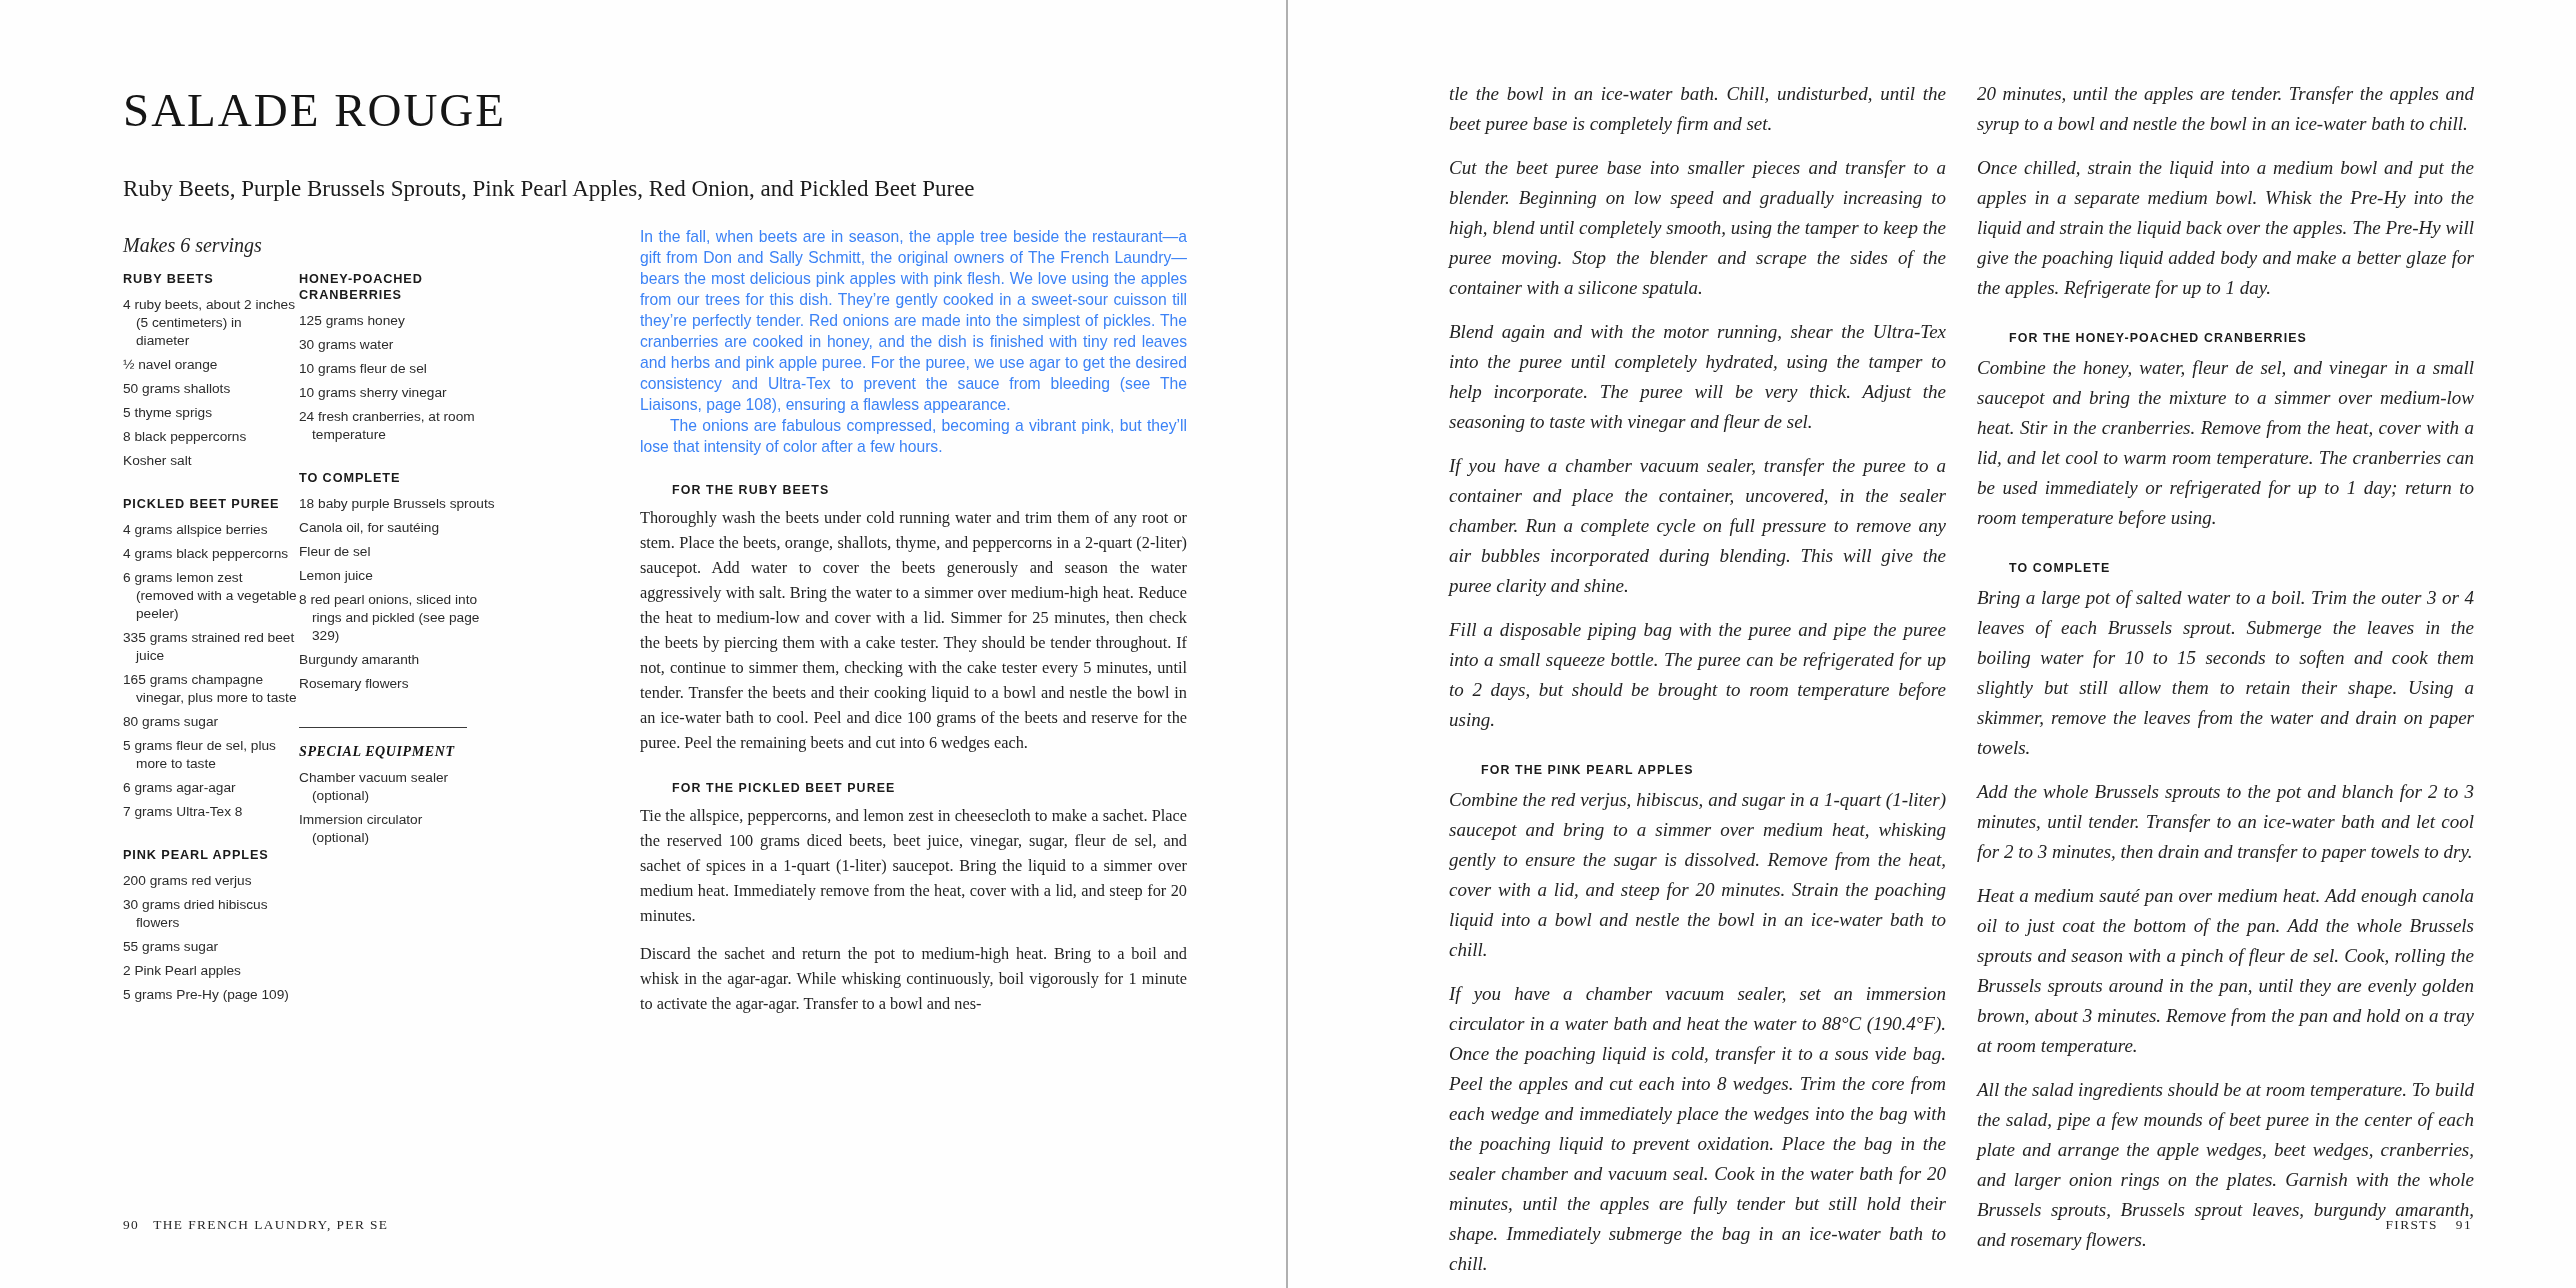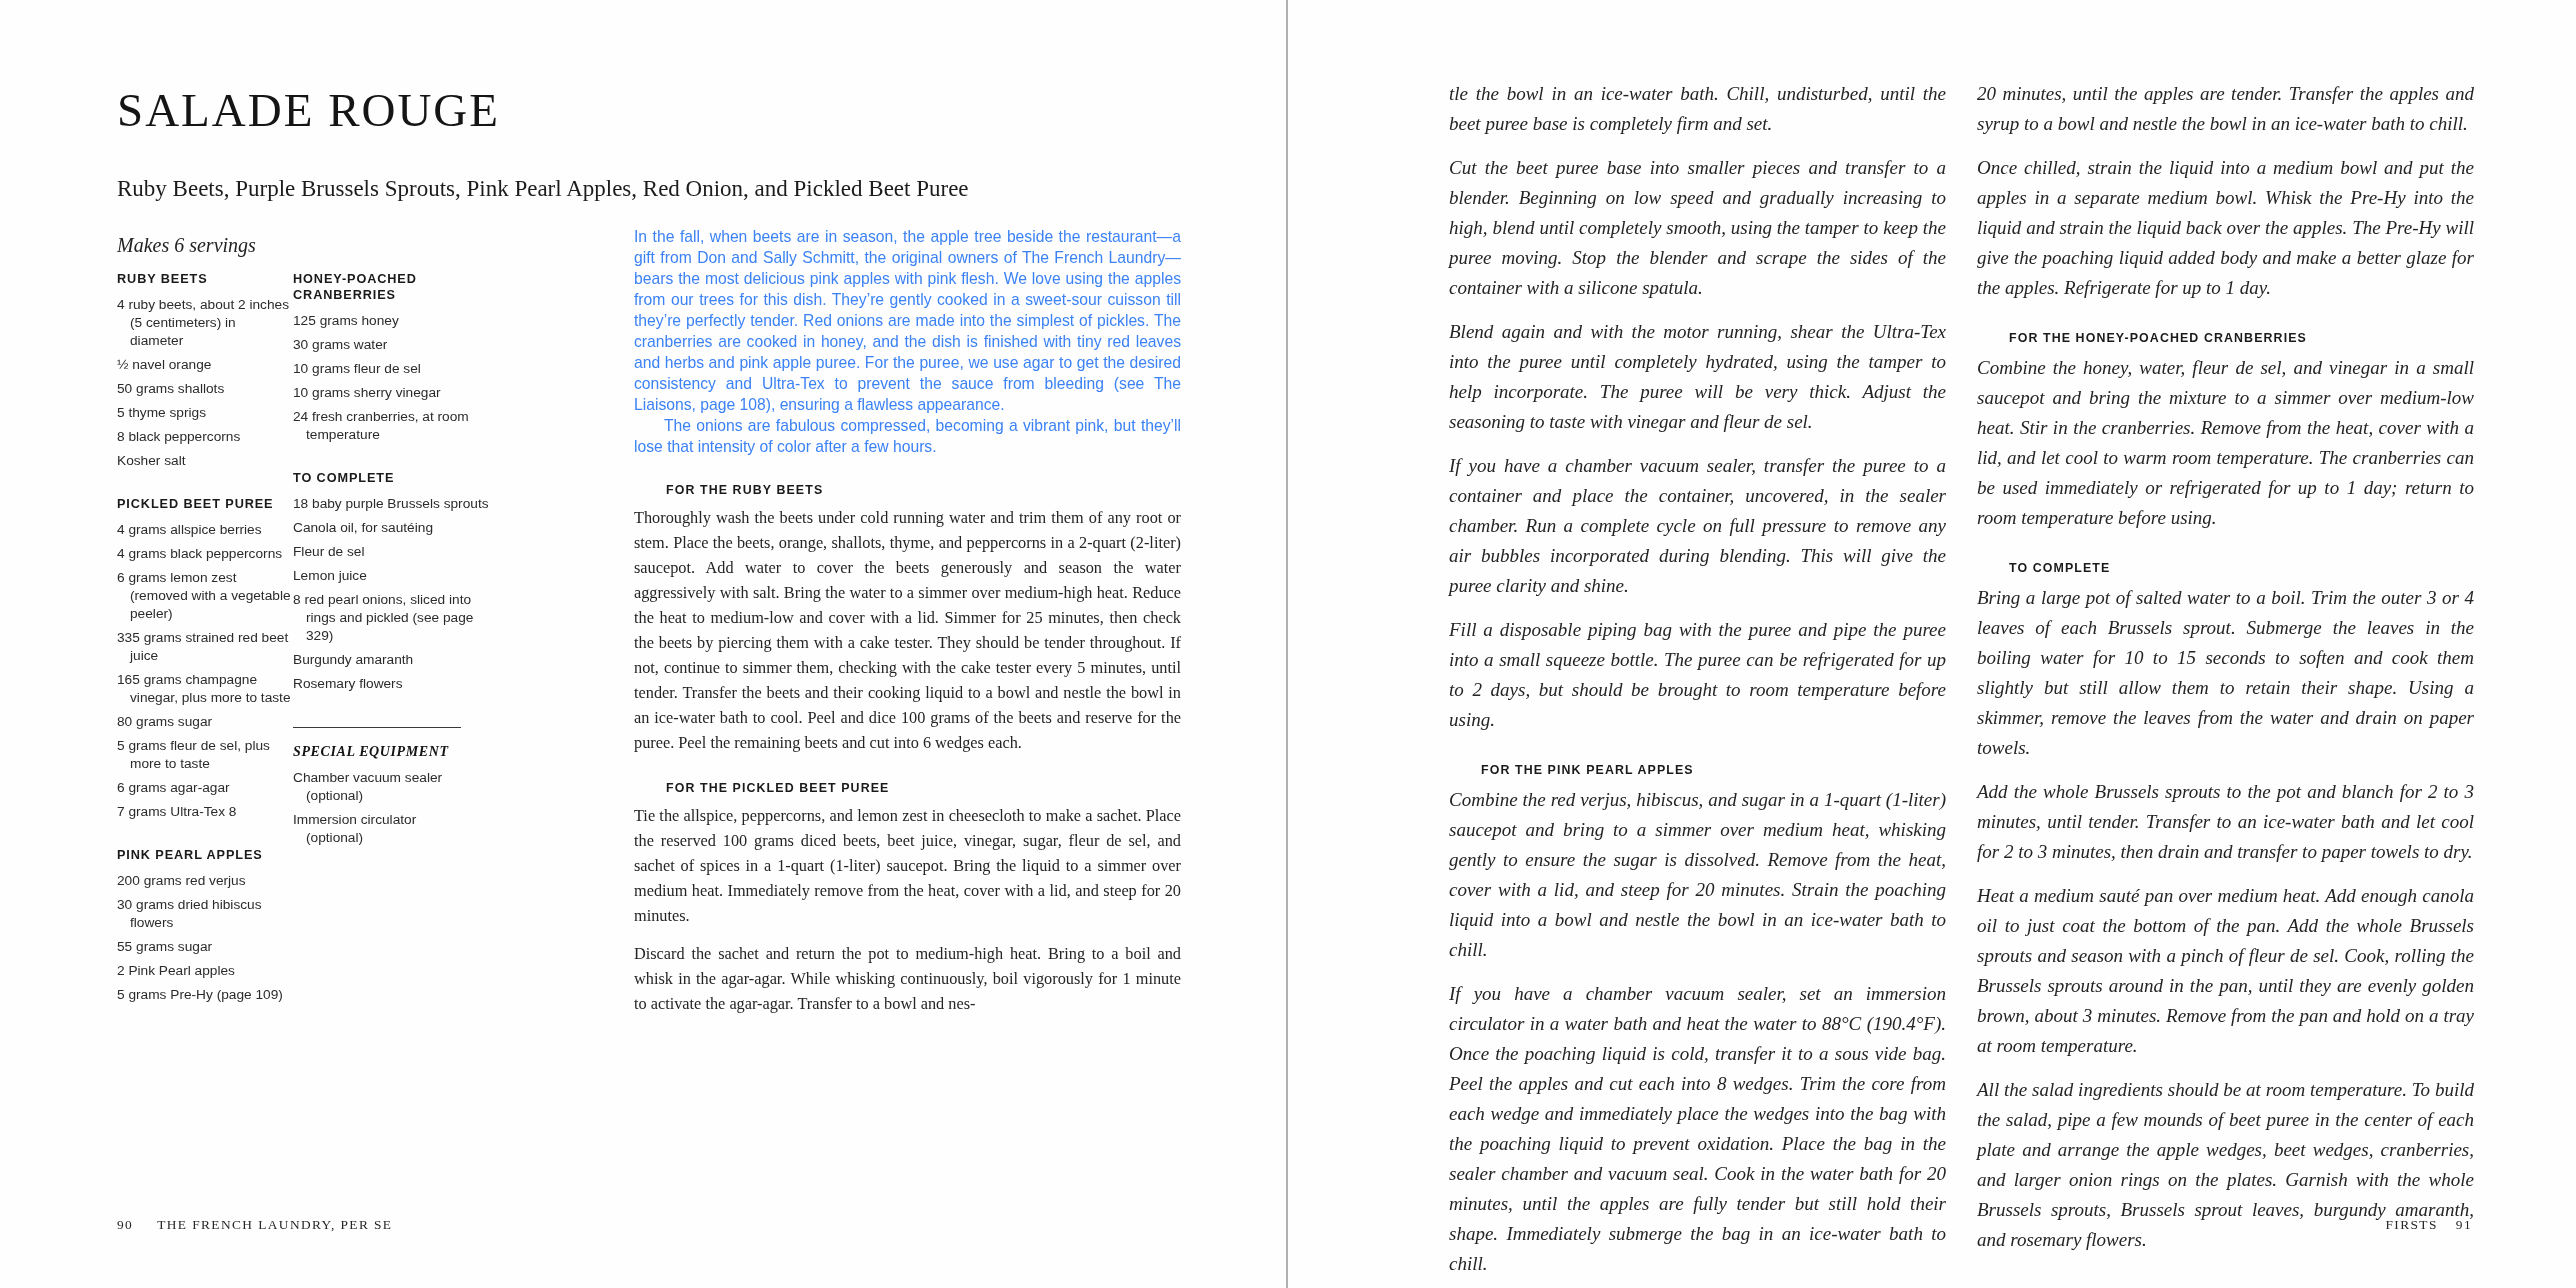--- a/index.html
+++ b/index.html
@@ -2,21 +2,21 @@
 <html><head>
 <meta charset="utf-8">
 <style>
   * { margin:0; padding:0; box-sizing:border-box; }
   html,body { width:2576px; height:1288px; }
   body { background:#fdfdfc; font-family:"Liberation Serif", serif; color:#1f1f1f; }
   .spread { position:relative; width:2576px; height:1288px; background:#fefefe; overflow:hidden; }
   .divider { position:absolute; left:1286px; top:0; width:2px; height:1288px; background:#b0b0b0; }
 
   .page { position:absolute; top:0; height:1288px; width:1288px; }
-  .page-left  { left:0;border-radius:28px; }
+  .page-left  { left:6px;border-radius:28px; }
   .page-right { left:1288px; }
 
   
   .recipe-title { position:absolute; left:117px; top:83px; font-size:47px; letter-spacing:2px; font-weight:normal; color:#151515; }
   .recipe-subtitle { position:absolute; left:117px; top:176px; font-size:23px; color:#1c1c1c; }
   .servings { position:absolute; left:117px; top:234px; font-style:italic; font-size:20px; color:#222; }
 
   .ing-col { position:absolute; top:271px; font-family:"Liberation Sans", sans-serif; color:#2b2b2b; }
   .ing-col-1 { left:117px; width:174px; }
   .ing-col-2 { left:293px; width:198px; }
@@ -40,21 +40,21 @@
   .r-col-1 { left:161px; }
   .r-col-2 { left:689px; }
   .r-col .sec-header { margin-top:28px; }
   .r-col .para-serif { font-size:19px; line-height:30px; margin-bottom:14px;font-style:italic; }
 
   
   .footer { position:absolute; top:1217px; font-size:13.4px; letter-spacing:1.4px; color:#262626; }
   .footer-left { left:117px; }
   .footer-right { left:689px; width:495px; text-align:right; }
   .footer .pgnum { font-size:13.4px; }
-  .footer-left .book-title { margin-left:24px; }
+  .footer-left .book-title { margin-left:14px; }
   .footer-right .pgnum { margin-left:18px; }
 </style>
 </head>
 <body>
 
 <div class="spread" style="background: rgb(254, 254, 254);">
 
   <div class="page page-left">
     <h1 class="recipe-title">SALADE ROUGE</h1>
     <div class="recipe-subtitle">Ruby Beets, Purple Brussels Sprouts, Pink Pearl Apples, Red Onion, and Pickled Beet Puree</div>

